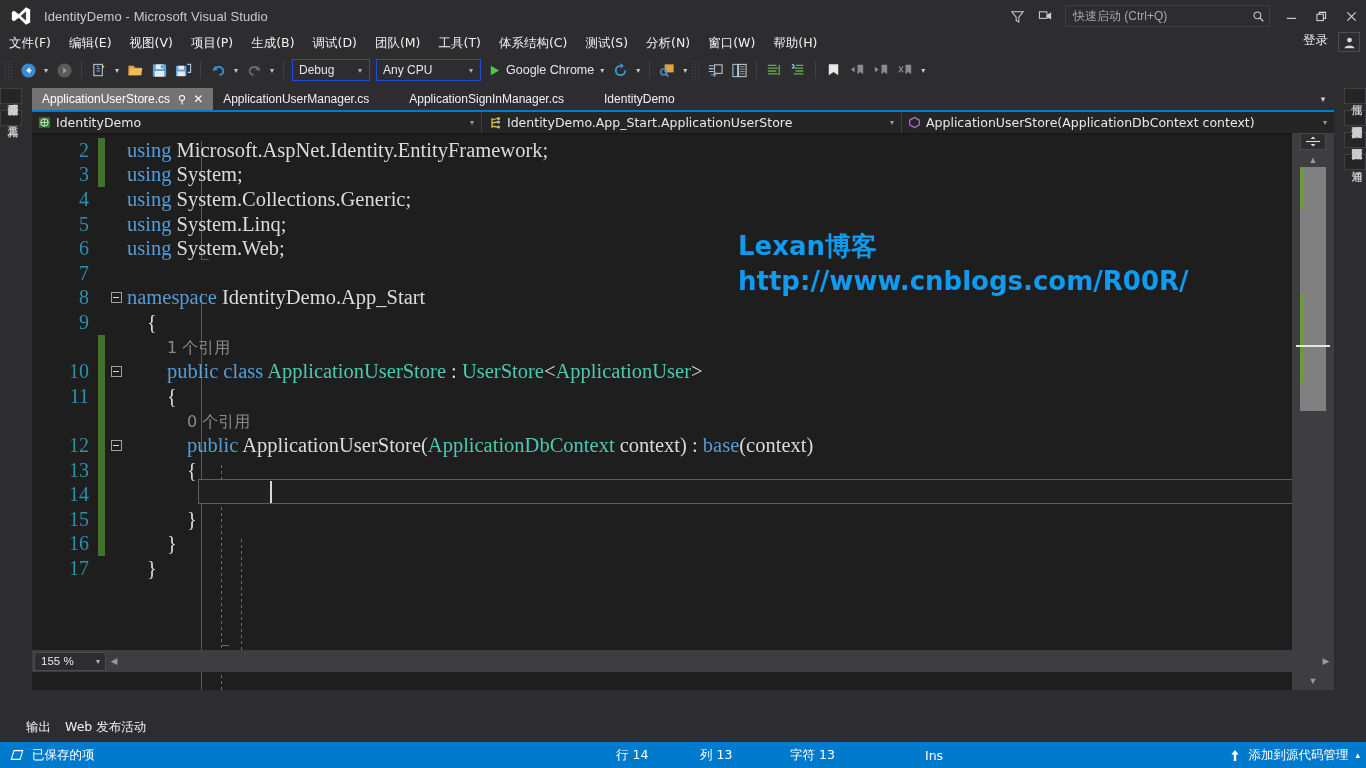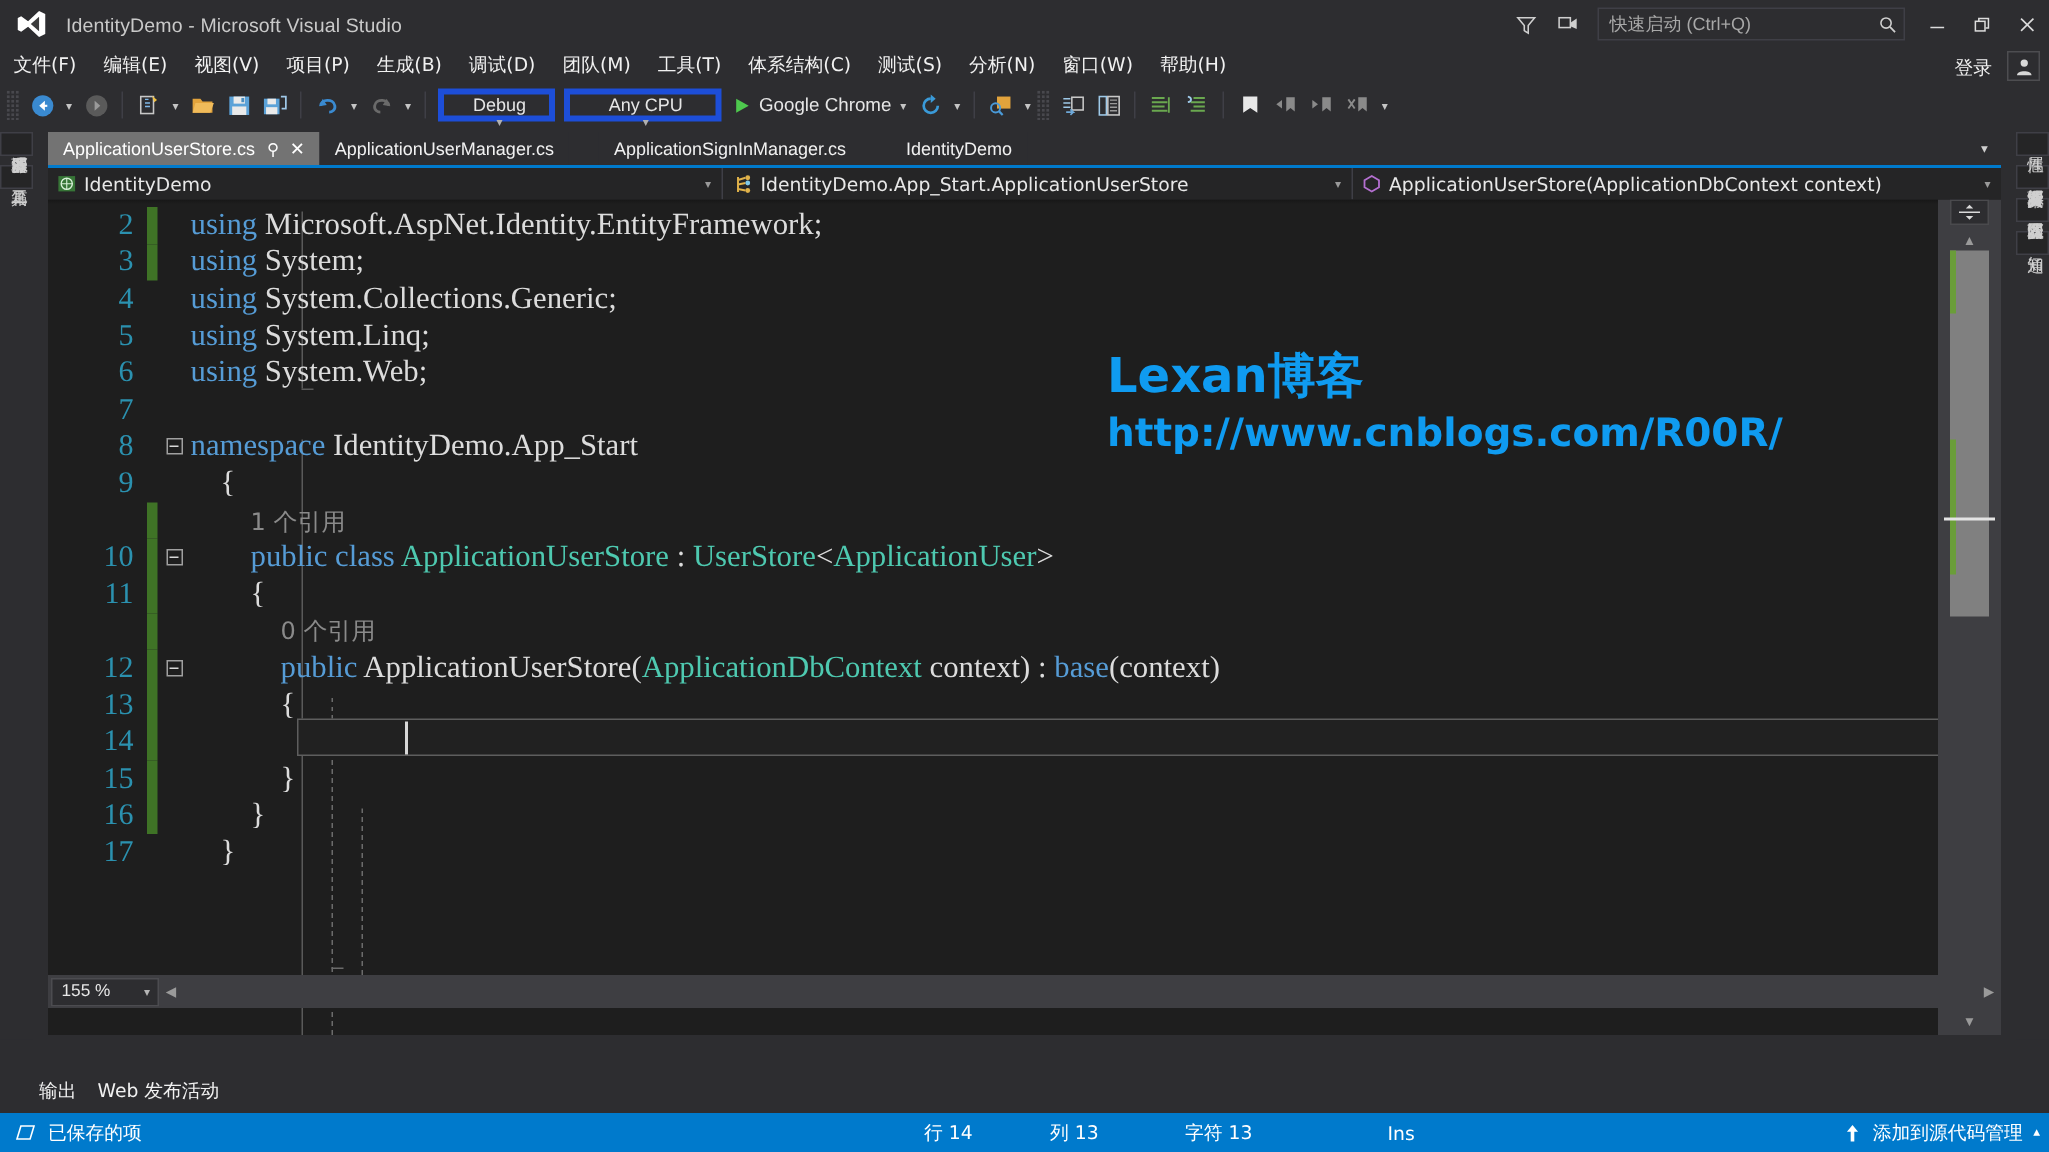--- a/index.html
+++ b/index.html
@@ -45,42 +45,42 @@
 
   
   .menubar {
     position: absolute; top: 32px; left: 0; width: 1366px; height: 22px;
     background: #2d2d30; display: flex; align-items: center;
   }
   .menu-item {
     font-size: 12.5px; color: #f1f1f1; padding: 2px 9px; white-space: nowrap;
     font-family: "DejaVu Sans", sans-serif;
   }
-  .menubar-right { position: absolute; right: 2px; top: 0; height: 22px; display: flex; align-items: flex-end; }
+  .menubar-right { position: absolute; right: 2px; top: 0; height: 22px; display: flex; align-items: flex-start; }
   .signin { font-size: 12.5px; color: #f1f1f1; padding: 0 10px; font-family: "DejaVu Sans", sans-serif;}
   .acct-box {
     width: 22px; height: 20px; border: 1px solid #4d4d50; margin-right: 4px;
     display: flex; align-items: center; justify-content: center;
   }
 
   
   .toolbar {
     position: absolute; top: 54px; left: 0; width: 1366px; height: 32px;
     background: #2d2d30; display: flex; align-items: center; padding-left: 4px;
   }
   .grip { width: 9px; height: 20px; margin-right: 3px;
     background-image: radial-gradient(#4b4b50 45%, transparent 46%);
     background-size: 3px 3px; opacity: .9; }
   .tb-btn { width: 24px; height: 24px; display: flex; align-items: center; justify-content: center; }
   .tb-arrow { width: 12px; height: 24px; display: flex; align-items: center; justify-content: center;
     color: #c5c5c5; font-size: 8px; }
   .tb-sep { width: 1px; height: 18px; background: #3f3f46; margin: 0 5px; }
   .combo {
-    height: 22px; border: 4px solid #1d4ed8; background: #2d2d30; color: #e6e6e6;
-    font-size: 12px; display: flex; align-items: center; padding: 0 2px 0 6px; margin: 0 3px; flex-direction: column;
+    height: 22px; border: 1px solid #1d4ed8; background: #2d2d30; color: #e6e6e6;
+    font-size: 12px; display: flex; align-items: center; padding: 0 2px 0 6px; margin: 0 3px;
   }
   .combo .cb-label { flex: 1; white-space: nowrap; }
   .combo .cb-caret { font-size: 8px; color: #b0b0b0; padding: 0 5px; }
   .run-btn { display: flex; align-items: center; height: 24px; padding: 0 2px 0 4px; }
   .run-btn .run-label { font-size: 12.5px; color: #e6e6e6; margin-left: 5px; white-space: nowrap; }
 
   
   .vdock {
     position: absolute; top: 88px; width: 22px; background: #2d2d30;
   }
@@ -180,21 +180,21 @@
     border: 1px solid #5e5e5e; background: #212121;
   }
   .caret {
     position: absolute; width: 2px; height: 22px; background: #d7d7d7;
   }
 
   .watermark {
     position: absolute; left: 706px; top: 96px; color: #0f9bf0;
     font-family: "DejaVu Sans", sans-serif; font-weight: bold; line-height: 1.35;
   }
-  .watermark .wm1 { font-size: 32px; }
+  .watermark .wm1 { font-size: 26px; }
   .watermark .wm2 { font-size: 26px; }
 
   
   .vscroll {
     position: absolute; top: 0; right: 0; width: 42px; height: 557px; background: #3e3e42;
   }
   .vs-split {
     position: absolute; top: 0; left: 8px; width: 26px; height: 17px;
     background: #2d2d30; border: 1px solid #4a4a4d;
     display: flex; align-items: center; justify-content: center; flex-direction: column;

